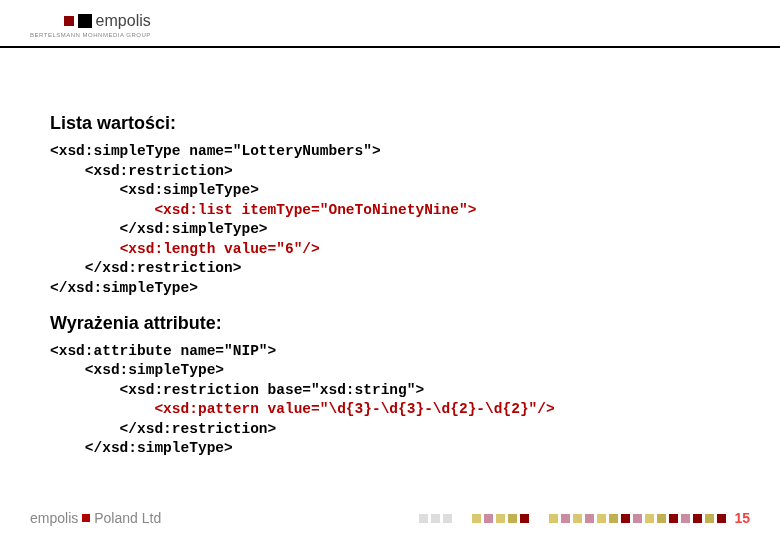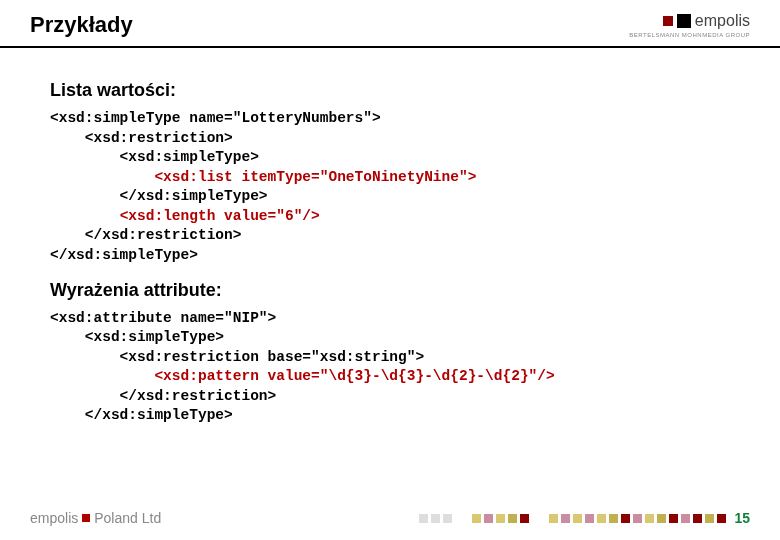--- a/index.html
+++ b/index.html
@@ -32,20 +32,21 @@
     display: flex;
     align-items: center;
     gap: 4px;
   }
   .logo-sq1 { width: 10px; height: 10px; background: #8b0000; }
   .logo-sq2 { width: 14px; height: 14px; background: #000; }
   .logo-text { font-size: 16px; color: #444; }
   .logo-sub { font-size: 6px; color: #888; letter-spacing: 0.5px; margin-top: 2px; }
   .content {
     padding: 18px 50px 0 50px;
+    margin-top: 33px;
   }
   .section-h {
     font-size: 18px;
     font-weight: bold;
     margin-top: 14px;
     margin-bottom: 8px;
     color: #000;
   }
   .code {
     font-family: "Courier New", monospace;
@@ -75,29 +76,28 @@
   .footer-logo .sq { width: 8px; height: 8px; background: #b00000; display:inline-block; margin: 0 2px;}
   .footer-squares {
     display: flex;
     gap: 3px;
     align-items: center;
   }
   .footer-squares .s { width: 9px; height: 9px; }
   .pagenum {
     font-size: 14px;
     font-weight: bold;
-    color: #15803d;
+    color: #ef4444;
     margin-left: 8px;
   }
 </style>
 </head>
 <body>
 
 <div class="header">
-  <div class="title">Przykłady</div>
   <div class="logo-top">
     <div class="logo-top-main">
       <div class="logo-sq1"></div>
       <div class="logo-sq2"></div>
       <span class="logo-text">empolis</span>
     </div>
     <div class="logo-sub">BERTELSMANN MOHNMEDIA GROUP</div>
   </div>
 </div>
 

